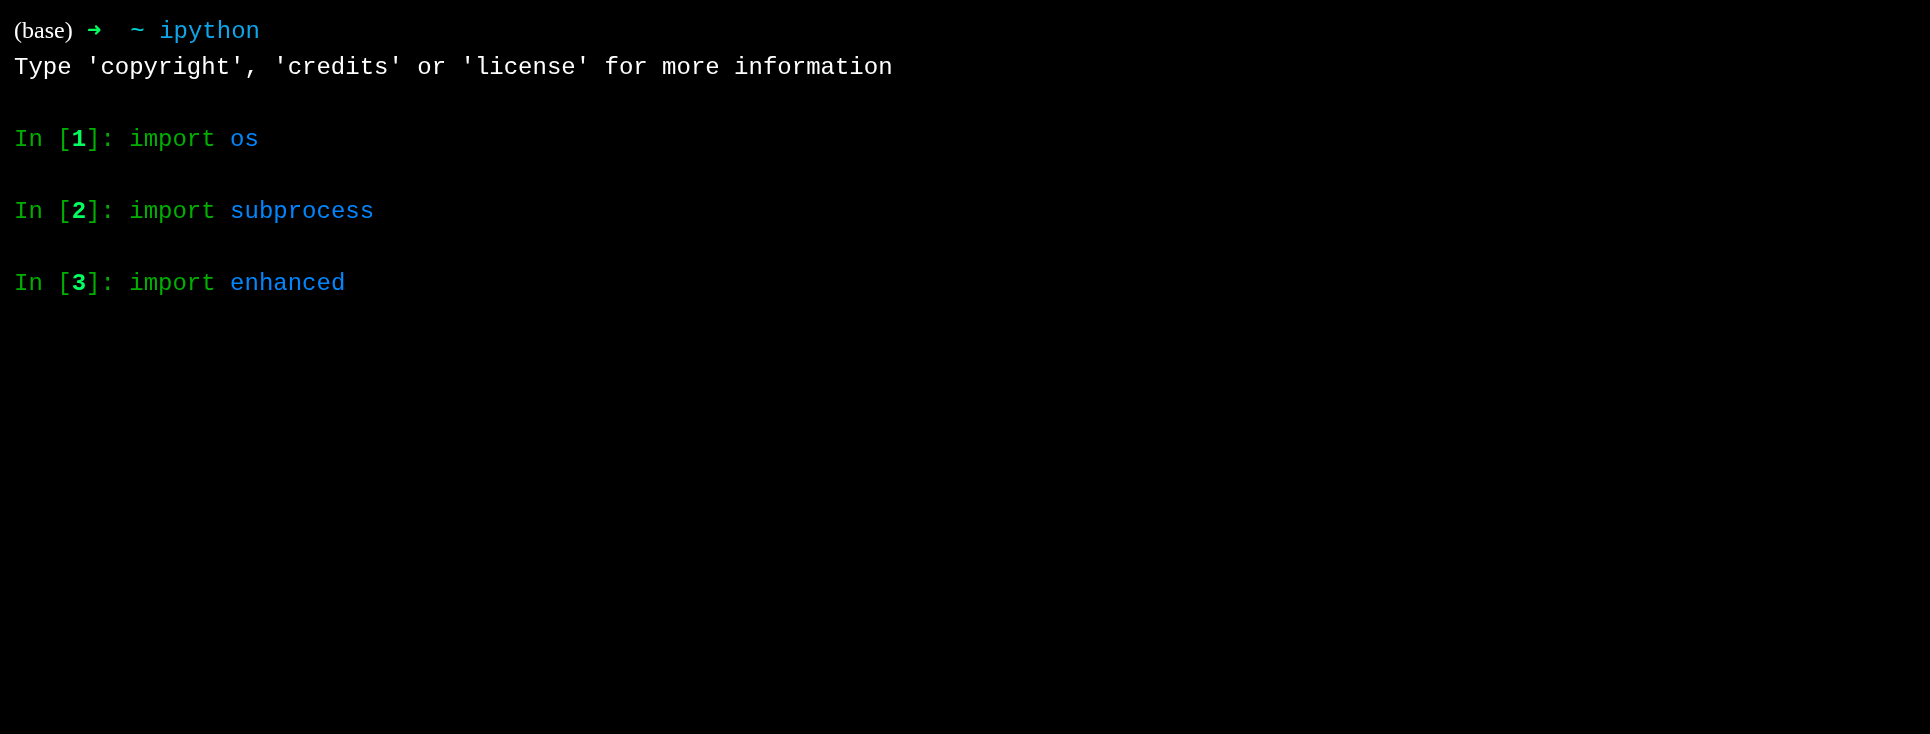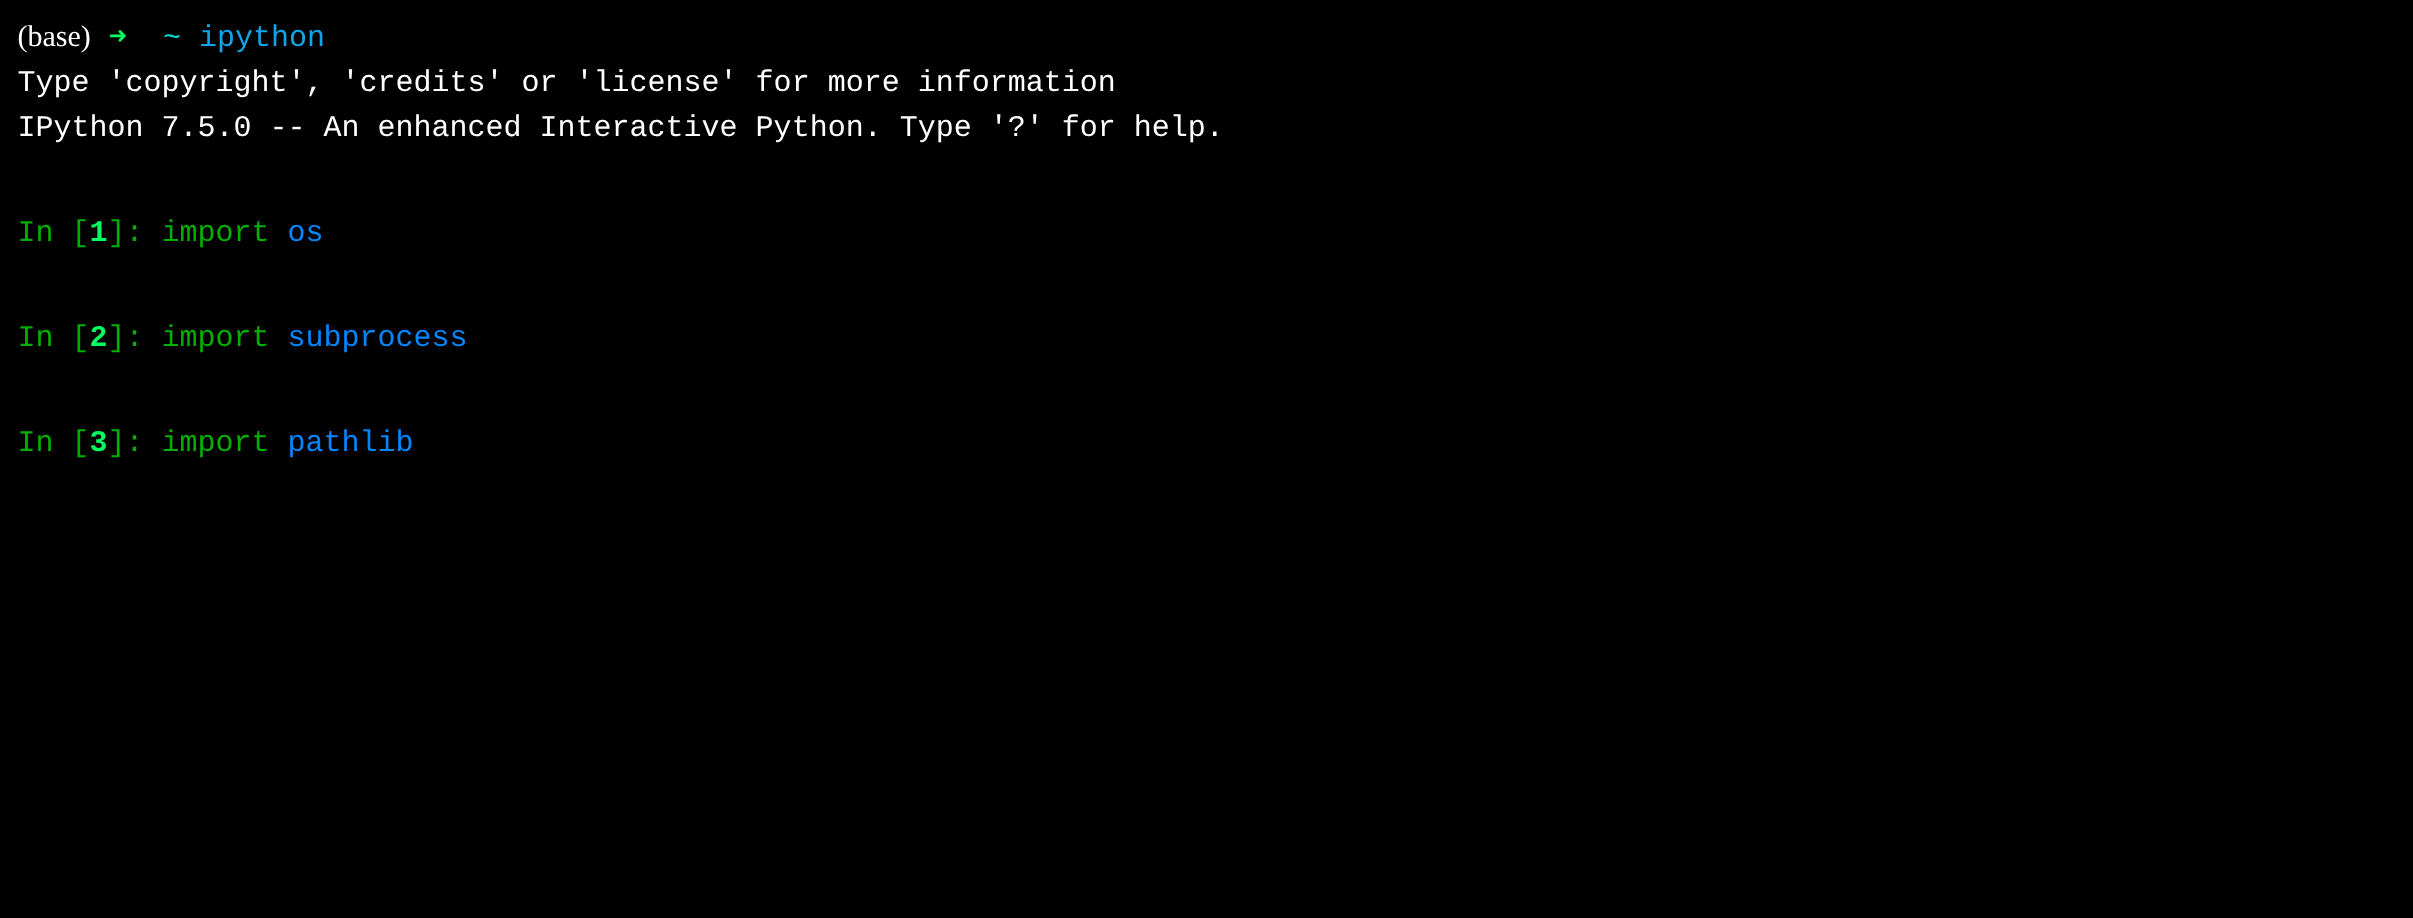--- a/index.html
+++ b/index.html
@@ -38,21 +38,21 @@
     .command {
       color: #0ea5e9;
     }
     .header-line {
       color: #ffffff;
     }
     .empty-line {
       height: 1.5em;
     }
     .ipython-line {
-      margin-top: 12px;
+      margin-top: 0;
     }
     .prompt-in {
       color: #00af00;
     }
     .prompt-bracket {
       color: #00af00;
     }
     .prompt-num {
       color: #00ff5f;
       font-weight: bold;
@@ -73,30 +73,29 @@
     }
   </style>
 </head>
 <body>
 
 <div class="terminal">
 
   <div class="terminal-line shell-prompt-line"><span class="conda-env">(base)</span> <span class="arrow">➜</span>  <span class="tilde">~</span> <span class="command">ipython</span></div>
 
   <div class="terminal-line header-line">Type 'copyright', 'credits' or 'license' for more information</div>
-  <div class="terminal-line header-line">IPython 7.5.0 -- An enhanced Interactive Python. Type '?' for help.</div>
 
   <div class="empty-line"></div>
 
   <div class="terminal-line ipython-line"><span class="prompt-in">In </span><span class="prompt-bracket">[</span><span class="prompt-num">1</span><span class="prompt-bracket">]: </span><span class="keyword-import">import</span> <span class="module-name">os</span></div>
 
   <div class="empty-line"></div>
 
   <div class="terminal-line ipython-line"><span class="prompt-in">In </span><span class="prompt-bracket">[</span><span class="prompt-num">2</span><span class="prompt-bracket">]: </span><span class="keyword-import">import</span> <span class="module-name">subprocess</span></div>
 
   <div class="empty-line"></div>
 
-  <div class="terminal-line ipython-line"><span class="prompt-in">In </span><span class="prompt-bracket">[</span><span class="prompt-num">3</span><span class="prompt-bracket">]: </span><span class="keyword-import">import</span> <span class="module-name">pathlib</span></div>
+  <div class="terminal-line ipython-line"><span class="prompt-in">In </span><span class="prompt-bracket">[</span><span class="prompt-num">3</span><span class="prompt-bracket">]: </span><span class="keyword-import">import</span> <span class="module-name">enhanced</span></div>
 
   <div class="empty-line"></div>
 
 
 </div>
 
 </body></html>

